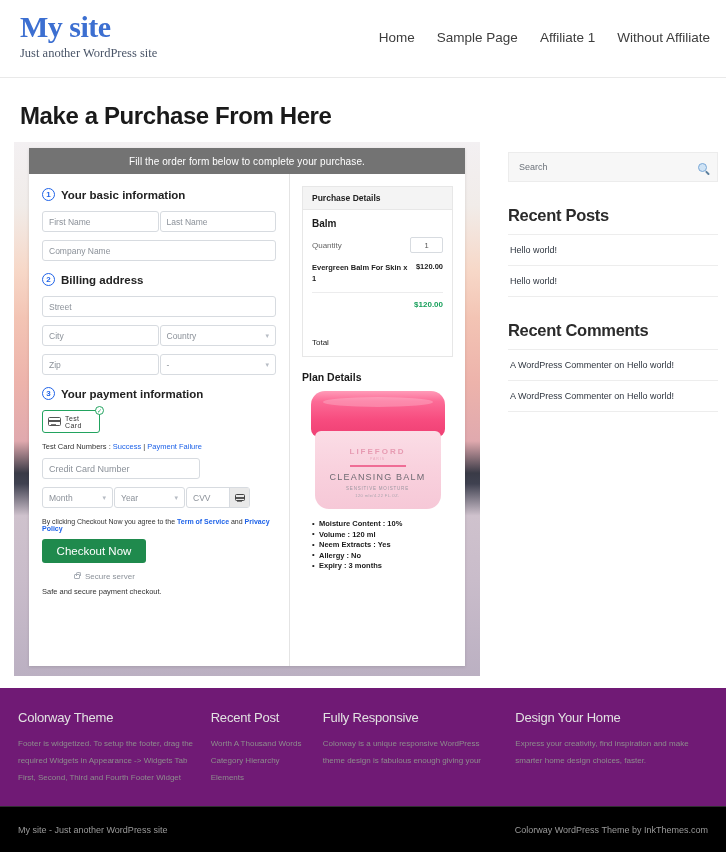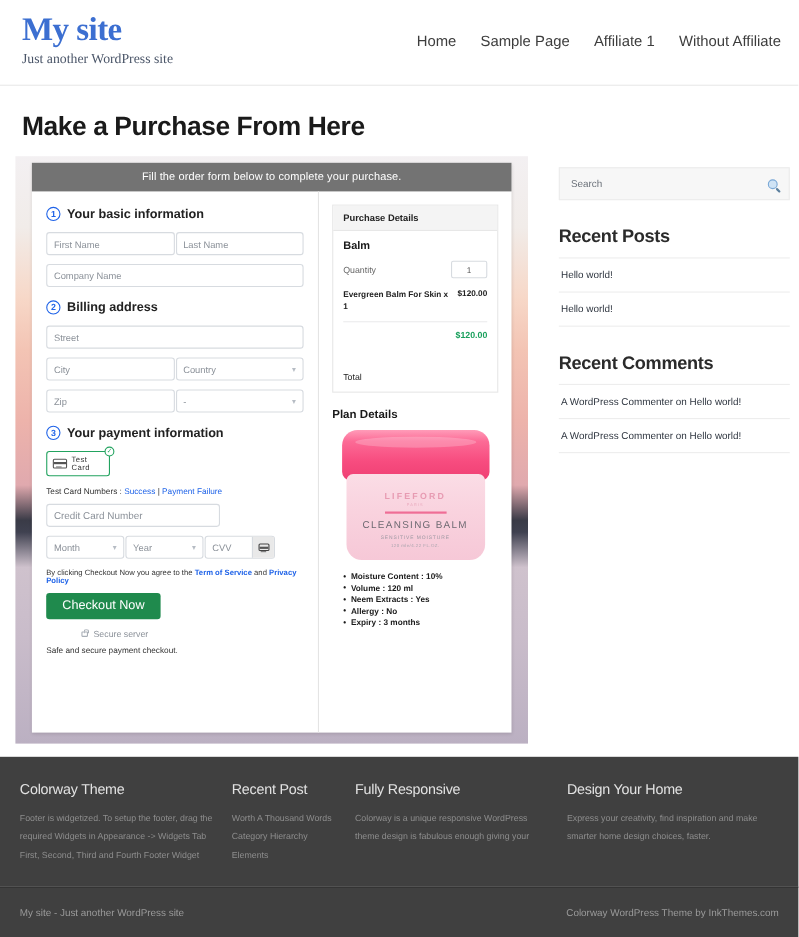--- a/index.html
+++ b/index.html
@@ -253,37 +253,37 @@
     border-bottom: 1px solid #ededed;
   }
   .widget-item {
     font-size: 9px; color: #2f3640; padding: 10px 2px;
     border-bottom: 1px solid #ededed;
   }
 
   
   .footer {
     position: absolute; left: 0; top: 688px;
-    width: 726px; height: 118px; background: #404040;
+    width: 726px; height: 118px; background: #701a75;
     display: flex; padding: 22px 18px 0 18px; gap: 0;
   }
   .fcol { flex: 1; padding-right: 14px; }
   .fcol:nth-child(2) { max-width: 112px; }
   .fcol-title {
     font-size: 13px; color: #e2e2e2; margin-bottom: 10px;
     letter-spacing: -0.2px;
   }
   .fcol-text { font-size: 8px; color: #8d8d8d; line-height: 17px; }
   .fcol-link {
     font-size: 8px; color: #8d8d8d; line-height: 17px;
     display: block; text-decoration: none;
   }
   .copybar {
     position: absolute; left: 0; top: 806px; width: 726px; height: 46px;
-    background: #404040; display: flex; align-items: center;
+    background: #000000; display: flex; align-items: center;
     justify-content: space-between; padding: 0 18px;
     border-top: 1px solid #2f2f2f;
   }
   .copy-text { font-size: 9px; color: #9a9a9a; }
 </style>
 </head>
 <body>
 
 <div class="site-header">
   <div class="brand-block">

